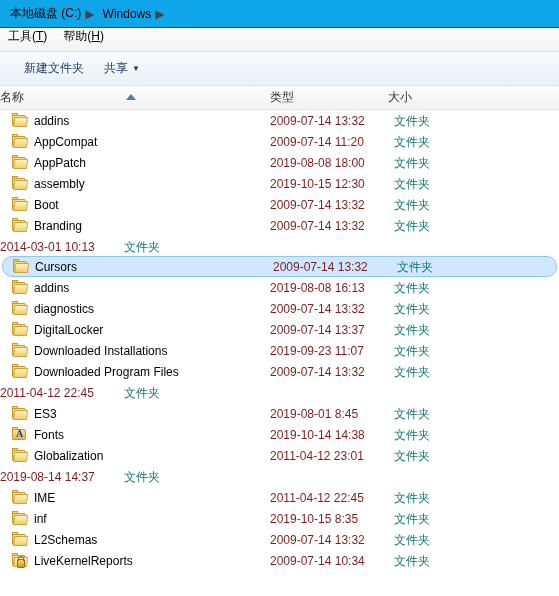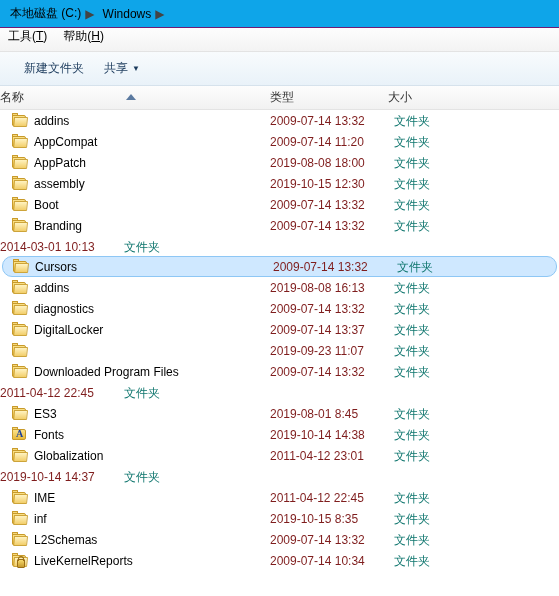--- a/index.html
+++ b/index.html
@@ -206,20 +206,21 @@
       <div class="cell-date">2009-07-14 13:37</div>
       <div class="cell-type">文件夹</div>
     </div>
     <div class="row">
       <div class="cell-name">
         <span class="icon">
           <span class="folder-tab"></span>
           <span class="folder-back"></span>
           <span class="folder-front"></span>
         </span>
+        <span>Downloaded Installations</span>
       </div>
       <div class="cell-date">2019-09-23 11:07</div>
       <div class="cell-type">文件夹</div>
     </div>
     <div class="row">
       <div class="cell-name">
         <span class="icon">
           <span class="folder-tab"></span>
           <span class="folder-back"></span>
           <span class="folder-front"></span>
@@ -262,21 +263,21 @@
           <span class="folder-tab"></span>
           <span class="folder-back"></span>
           <span class="folder-front"></span>
         </span>
         <span>Globalization</span>
       </div>
       <div class="cell-date">2011-04-12 23:01</div>
       <div class="cell-type">文件夹</div>
     </div>
     <div class="row">
-      <div class="cell-date">2019-10-14 14:37</div>
+      <div class="cell-date">2019-08-14 14:37</div>
       <div class="cell-type">文件夹</div>
     </div>
     <div class="row">
       <div class="cell-name">
         <span class="icon">
           <span class="folder-tab"></span>
           <span class="folder-back"></span>
           <span class="folder-front"></span>
         </span>
         <span>IME</span>

